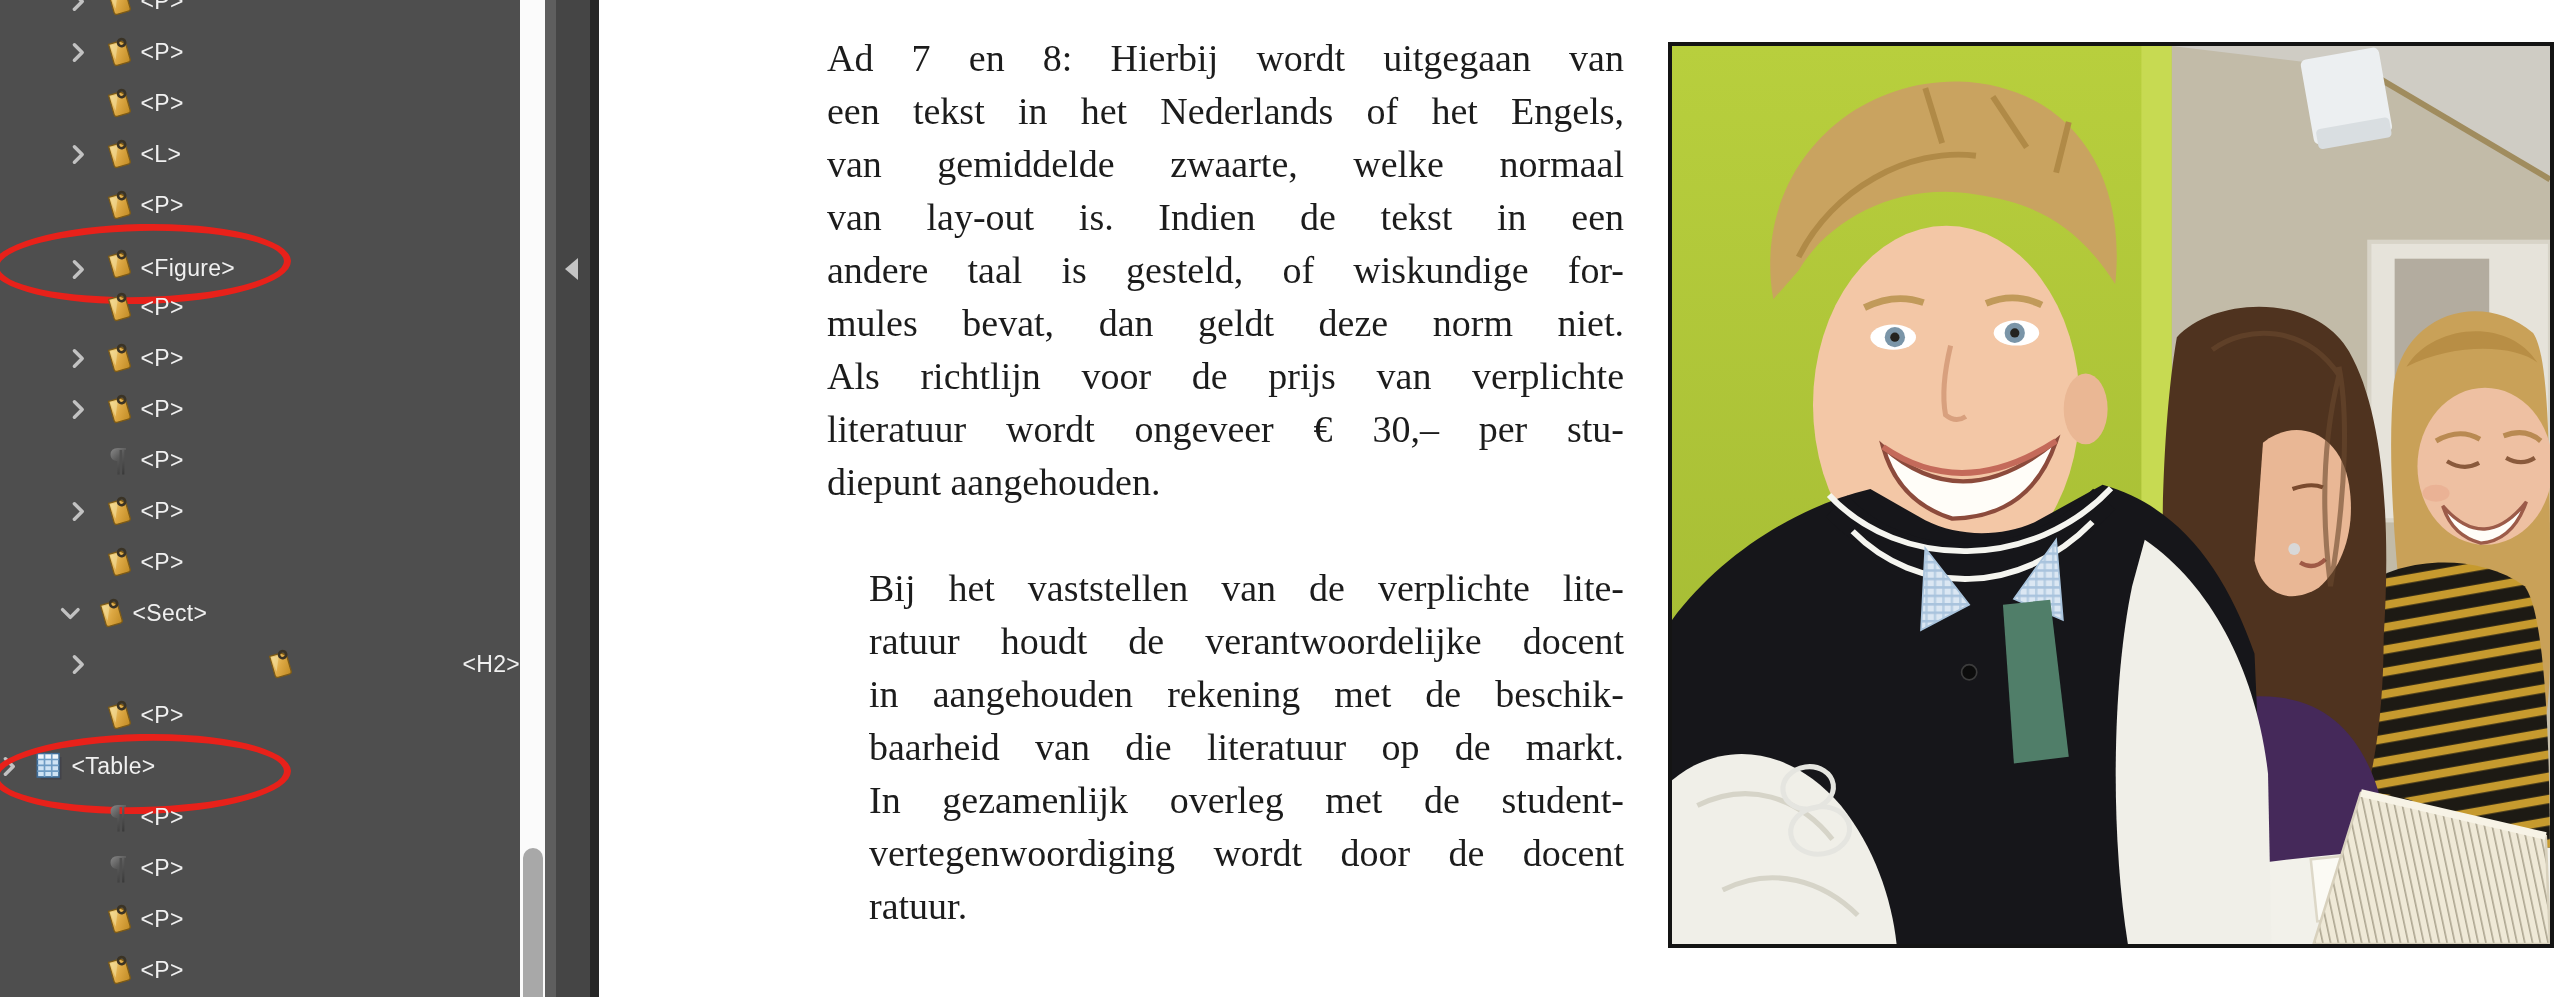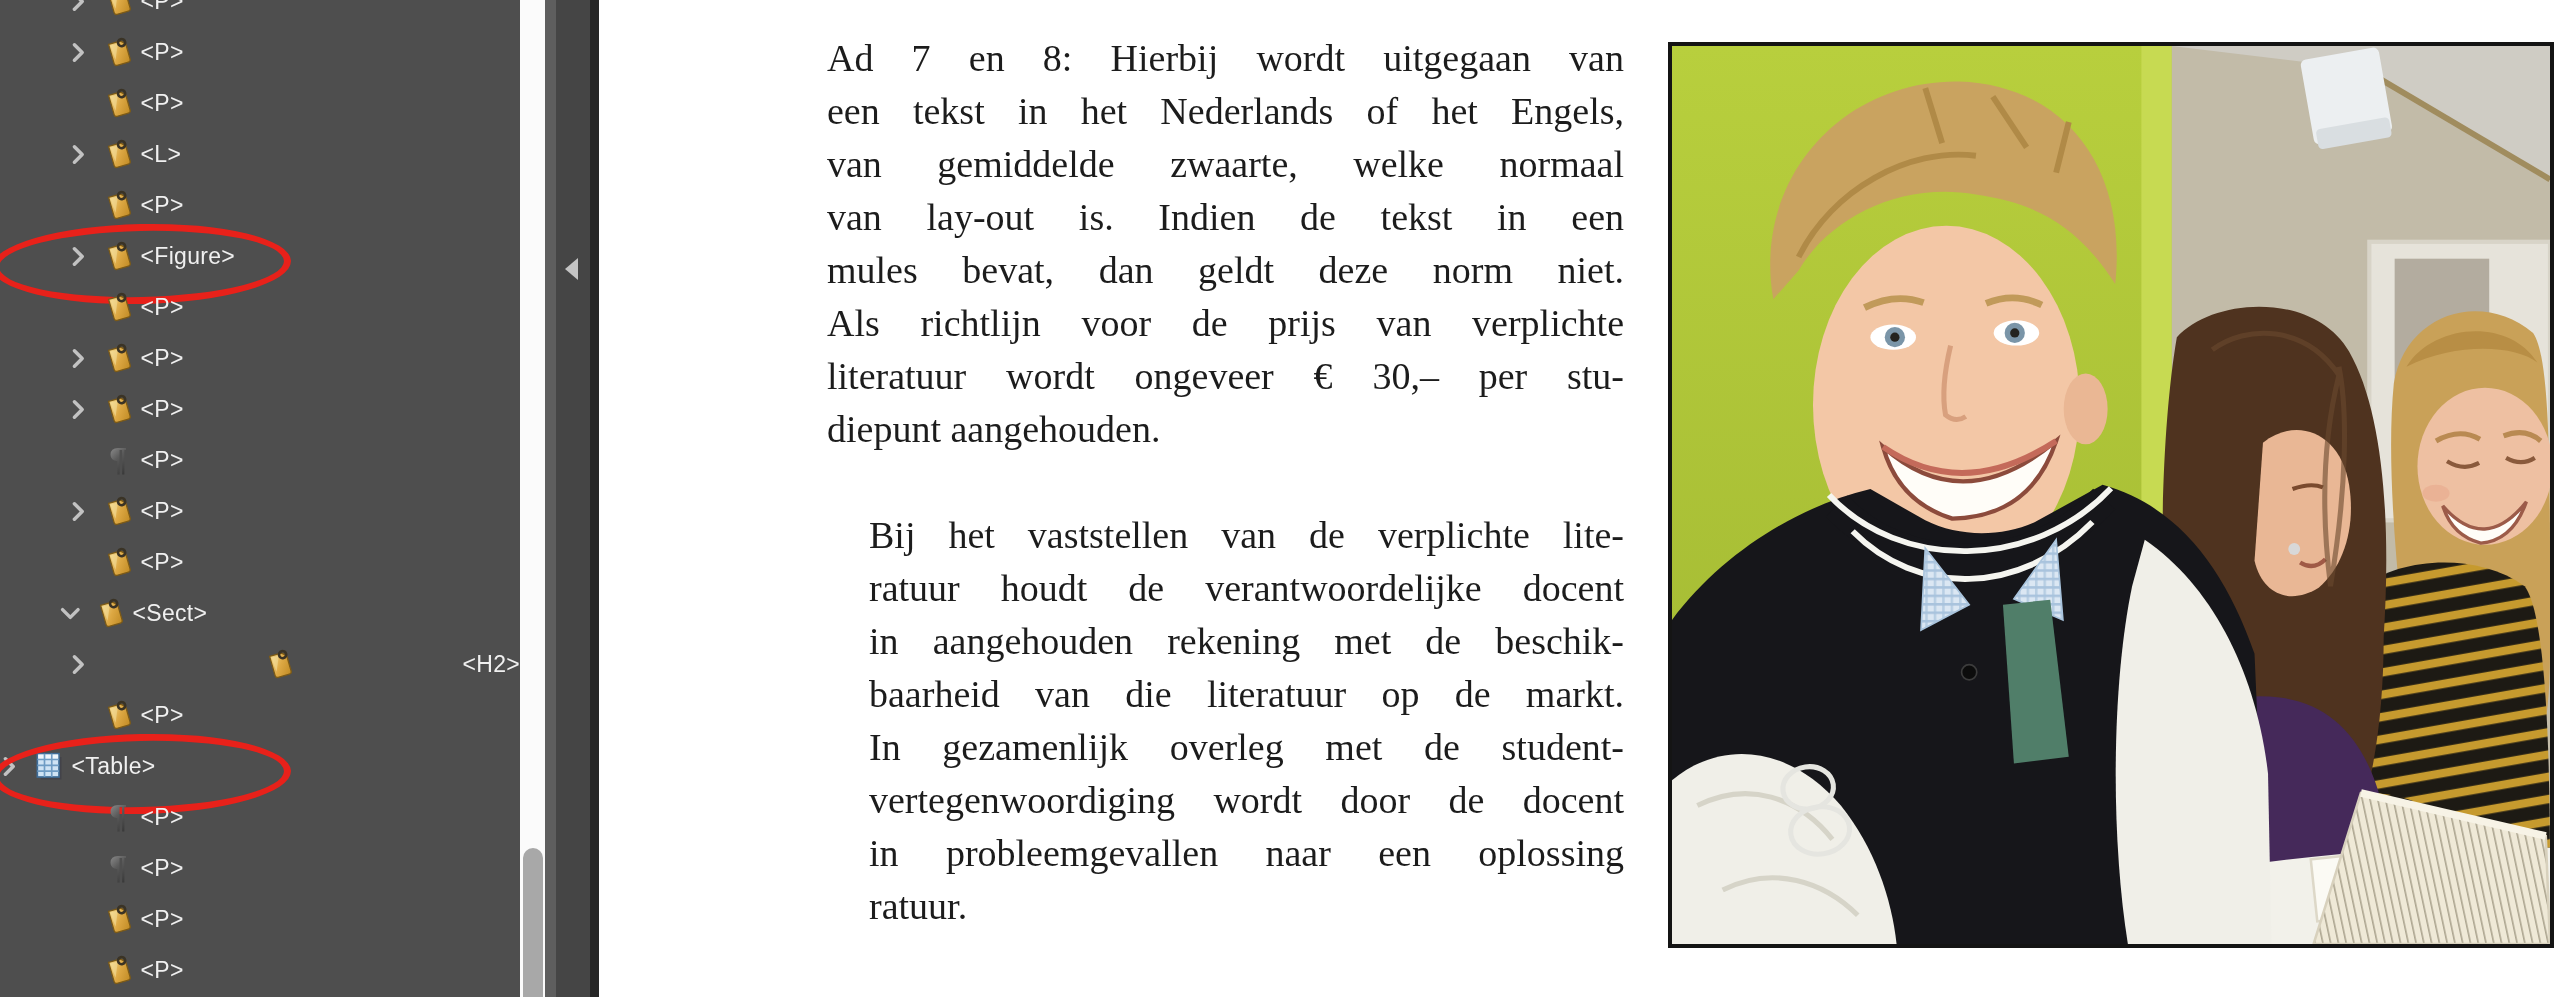--- a/index.html
+++ b/index.html
@@ -136,21 +136,21 @@
             <path d="M7 4 L17 14 L7 24" fill="none" stroke="currentColor" stroke-width="4.5" stroke-linecap="round" stroke-linejoin="round"></path>
           </svg>
         </span>
         <span class="icon-box">
           <svg viewBox="0 0 36 40">
             <use href="#icon-tag"></use>
           </svg>
         </span>
         <span class="tree-label">&lt;P&gt;</span>
       </div>
-      <div class="tree-row" style="padding-left: 69px;">
+      <div class="tree-row" style="padding-left: 69px; align-items: flex-end;">
         <span class="chev-box">
           <svg class="chev collapsed" viewBox="0 0 24 28">
             <path d="M7 4 L17 14 L7 24" fill="none" stroke="currentColor" stroke-width="4.5" stroke-linecap="round" stroke-linejoin="round"></path>
           </svg>
         </span>
         <span class="icon-box">
           <svg viewBox="0 0 36 40">
             <use href="#icon-tag"></use>
           </svg>
         </span>
@@ -346,33 +346,33 @@
 </div>
 <div class="page-edge"></div>
 
 <div class="page">
   <div class="text-block">
       <div class="para">
         <div class="line">Ad 7 en 8: Hierbij wordt uitgegaan van</div>
         <div class="line">een tekst in het Nederlands of het Engels,</div>
         <div class="line">van gemiddelde zwaarte, welke normaal</div>
         <div class="line">van lay-out is. Indien de tekst in een</div>
+        <div class="line">andere taal is gesteld, of wiskundige for-</div>
         <div class="line">mules bevat, dan geldt deze norm niet.</div>
         <div class="line">Als richtlijn voor de prijs van verplichte</div>
         <div class="line">literatuur wordt ongeveer € 30,– per stu-</div>
         <div class="line last">diepunt aangehouden.</div>
       </div>
       <div class="para">
         <div class="line">Bij het vaststellen van de verplichte lite-</div>
         <div class="line">ratuur houdt de verantwoordelijke docent</div>
         <div class="line">in aangehouden rekening met de beschik-</div>
         <div class="line">baarheid van die literatuur op de markt.</div>
         <div class="line">In gezamenlijk overleg met de student-</div>
         <div class="line">vertegenwoordiging wordt door de docent</div>
-        <div class="line">in probleemgevallen naar een oplossing</div>
         <div class="line last">ratuur.</div>
       </div>
     </div>
 
   <div class="photo" title="Smiling young man in black varsity jacket with white sleeves in front of a green wall; two female students reading at a white table behind him">
     <svg viewBox="0 0 1040 1064" preserveAspectRatio="none">
       <defs>
         <linearGradient id="wallg" x1="0" y1="0" x2="0" y2="1">
           <stop offset="0" stop-color="#b8cf3d"></stop>
             <stop offset="1" stop-color="#9fb531"></stop>

